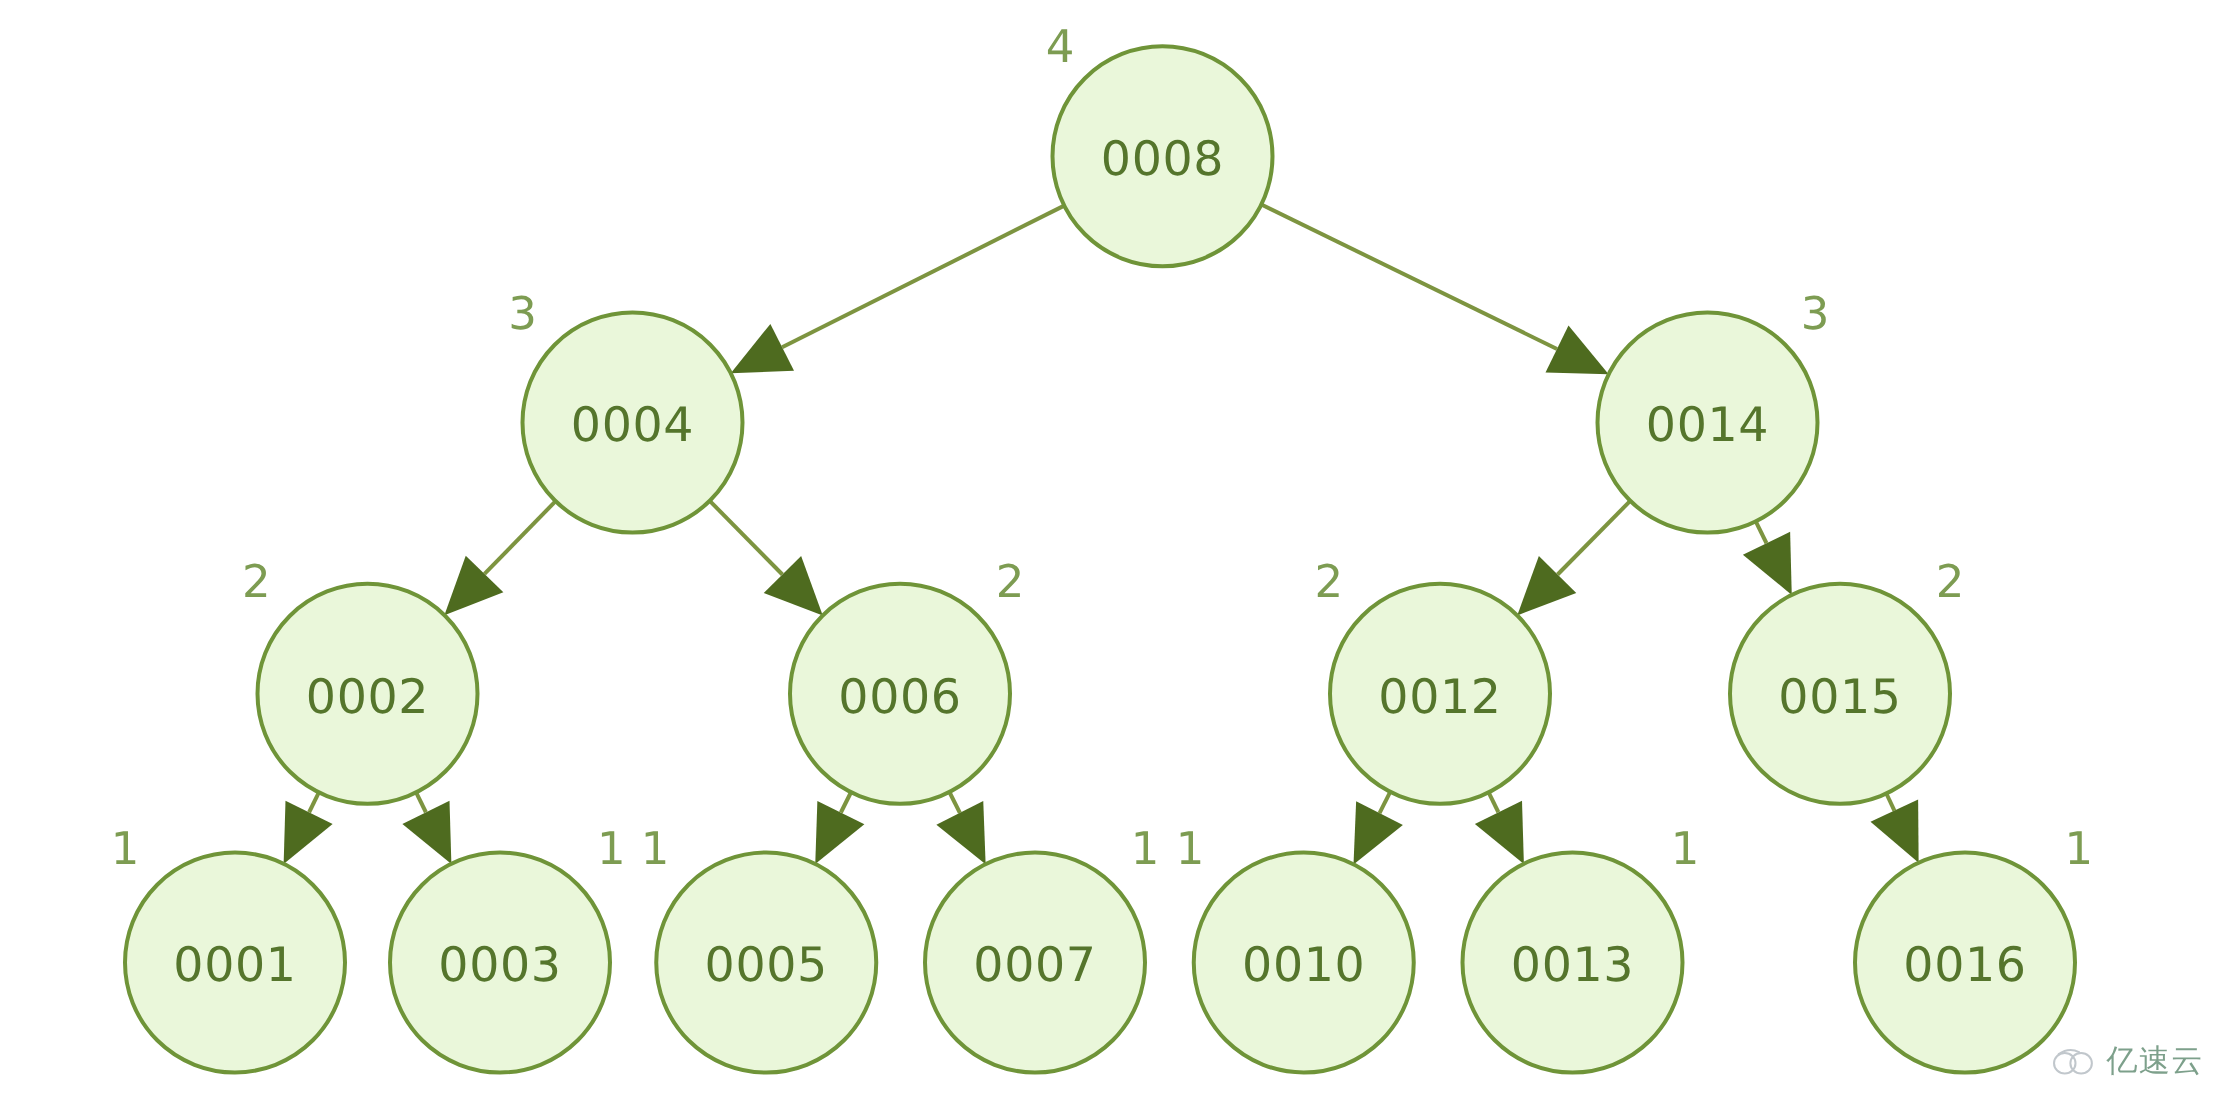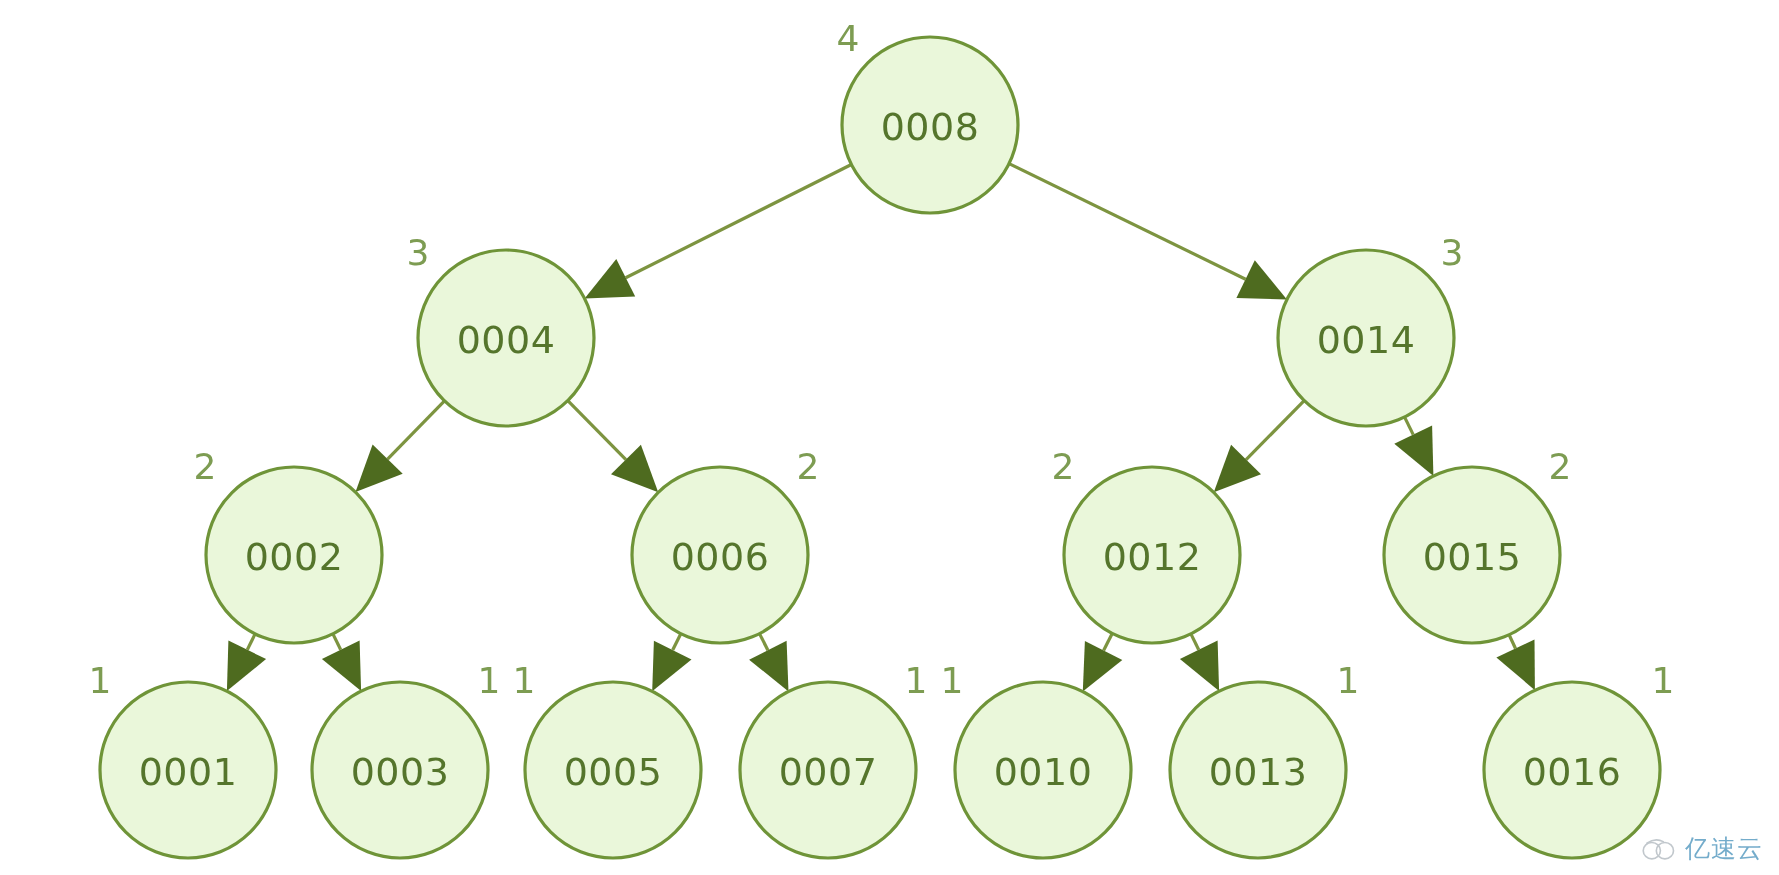--- a/index.html
+++ b/index.html
@@ -54,21 +54,21 @@
     bottom: 10px;
     display: flex;
     align-items: center;
     gap: 7px;
     opacity: 0.55;
     pointer-events: none;
   }
   #watermark .wm-text {
     font-family: Liberation Sans, sans-serif;
     font-size: 25px;
-    color: #0369a1;
+    color: #14532d;
     letter-spacing: 1px;
   }
   #watermark .wm-icon {
     width: 36px;
     height: 26px;
   }
 </style>
 </head>
 <body>
 

